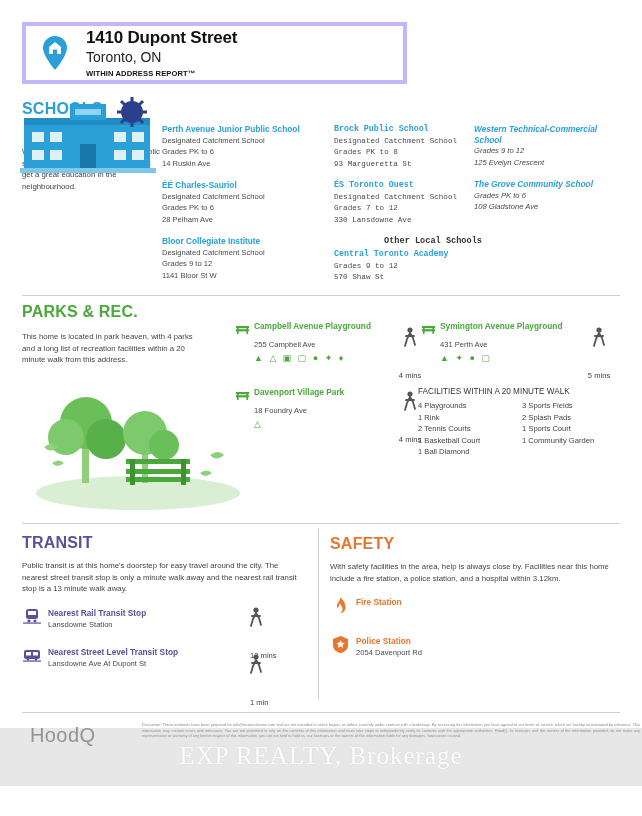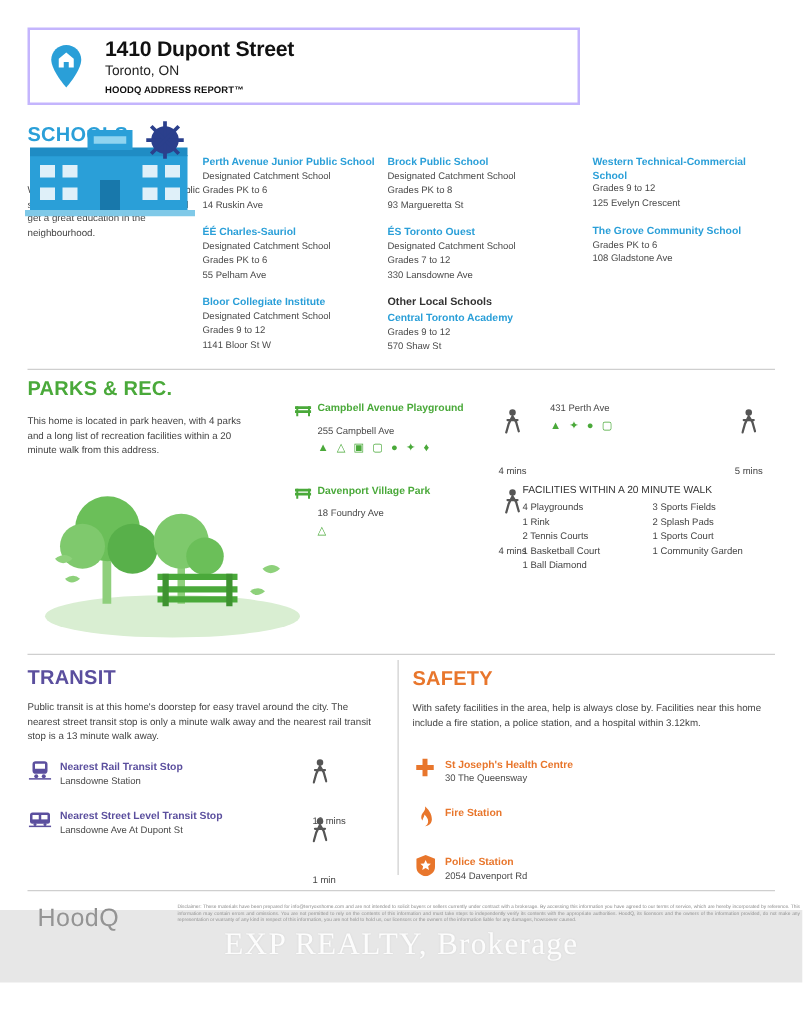--- a/index.html
+++ b/index.html
@@ -11,37 +11,37 @@
     font-family: "Liberation Sans", sans-serif;
     color: #333;
     position: relative;
     overflow: hidden;
   }
 
   
   .header-box {
     position: absolute;
     left: 22px; top: 22px;
-    width: 442px; height: 62px;
-    border: 2px solid #c4b5fd;
+    width: 385px; height: 62px;
+    border: 4px solid #c4b5fd;
     display: flex;
     align-items: center;
   }
   .pin-wrap {
     width: 58px;
     display: flex; align-items: center; justify-content: center;
   }
   .header-text { padding-left: 2px; }
   .header-title {
     font-size: 17px; font-weight: bold; color: #111;
     line-height: 19px;
     letter-spacing: -0.2px;
   }
   .header-sub {
-    font-size: 11px; color: #222; margin-top: 2px;
+    font-size: 14px; color: #222; margin-top: 2px;
   }
   .header-report {
     font-size: 7.6px; font-weight: bold; color: #111; margin-top: 4px;
     letter-spacing: 0.1px;
   }
 
   
   .sec-title {
     font-size: 16px;
     font-weight: bold;
@@ -56,29 +56,29 @@
     font-size: 7.8px;
     line-height: 11.5px;
     color: #444;
   }
 
   
   #schools { position: absolute; left: 22px; top: 100px; width: 598px; }
   .sch-cols { position: relative; }
   .sch-col { position: absolute; top: 6px; }
   .sch-col.c1 { left: 140px; width: 140px; }
-  .sch-col.c2 { left: 288px; width: 148px; }
-  .sch-col.c3 { left: 452px; width: 148px; }
+  .sch-col.c2 { left: 312px; width: 148px; font-family: Liberation Mono, monospace; }
+  .sch-col.c3 { left: 452px; width: 148px; font-style: italic; }
   .sch-name {
     font-size: 8.3px; font-weight: bold; color: #2a9fd8;
     line-height: 10.5px;
   }
   .sch-meta { font-size: 7.6px; color: #4a4a4a; line-height: 10.5px; margin-top: 1px; }
   .sch-block { margin-bottom: 11px; }
-  .other-head { font-size: 8.6px; font-weight: bold; color: #333; margin-bottom: 3px; }
+  .other-head { font-size: 8.6px; font-weight: bold; color: #333; margin-bottom: 3px; text-align: right; }
   .schools-blurb { position: absolute; left: 0; top: 28px; width: 140px; }
 
   
   .school-img { position: absolute; left: 20px; top: 92px; }
 
   
   .hr {
     position: absolute; left: 22px; width: 598px;
     height: 1px; background: #cfcfcf;
   }
@@ -142,42 +142,42 @@
 <div class="header-box">
   <div class="pin-wrap">
     <svg width="28" height="36" viewBox="0 0 28 36">
       <path d="M14 1C7.4 1 2 6.3 2 12.8c0 8.6 12 22.2 12 22.2s12-13.6 12-22.2C26 6.3 20.6 1 14 1z" fill="#2a9fd8"></path>
       <path d="M14 7l6 5v7h-4v-4.5h-4V19H8v-7l6-5z" fill="#ffffff"></path>
     </svg>
   </div>
   <div class="header-text">
     <div class="header-title">1410 Dupont Street</div>
     <div class="header-sub">Toronto, ON</div>
-    <div class="header-report">HOODQ ADDRESS REPORT™</div>
+    <div class="header-report">WITHIN ADDRESS REPORT™</div>
   </div>
 </div>
 
 <div id="schools">
   <div class="sec-title blue">SCHOOLS</div>
 
   <div class="sch-cols" style="height:186px;">
     <div class="blurb schools-blurb">With excellent assigned and local public schools near this home, your kids will get a great education in the neighbourhood.</div>
 
     <div class="sch-col c1">
       <div class="sch-block">
         <div class="sch-name">Perth Avenue Junior Public School</div>
         <div class="sch-meta">Designated Catchment School</div>
         <div class="sch-meta">Grades PK to 6</div>
         <div class="sch-meta">14 Ruskin Ave</div>
       </div>
       <div class="sch-block">
         <div class="sch-name">ÉÉ Charles-Sauriol</div>
         <div class="sch-meta">Designated Catchment School</div>
         <div class="sch-meta">Grades PK to 6</div>
-        <div class="sch-meta">55 Pelham Ave</div>
+        <div class="sch-meta">28 Pelham Ave</div>
       </div>
       <div class="sch-block">
         <div class="sch-name">Bloor Collegiate Institute</div>
         <div class="sch-meta">Designated Catchment School</div>
         <div class="sch-meta">Grades 9 to 12</div>
         <div class="sch-meta">1141 Bloor St W</div>
       </div>
     </div>
 
     <div class="sch-col c2">
@@ -273,20 +273,31 @@
     <span>
       <svg width="12" height="20" viewBox="0 0 12 20">
           <circle cx="6" cy="3" r="2.6" fill="#555"></circle>
           <path d="M6 6 L3 12 L1 19 M6 6 L9 11 L11 18 M2 9 L10 9" stroke="#555" stroke-width="1.8" fill="none" stroke-linecap="round"></path>
         </svg>
     </span>
     <div class="walk-mins">4 mins</div>
   </div>
 
   <div class="park-item" style="left:400px; top:18px; width:150px;">
+    <div style="display:flex; align-items:flex-start;">
+      <span style="margin-right:5px;">
+        <svg width="13" height="12" viewBox="0 0 13 12">
+            <rect x="0" y="3" width="13" height="2.2" fill="#4aa93a"></rect>
+            <rect x="0" y="6.2" width="13" height="2.2" fill="#4aa93a"></rect>
+            <rect x="1" y="3" width="1.6" height="8" fill="#4aa93a"></rect>
+            <rect x="10.4" y="3" width="1.6" height="8" fill="#4aa93a"></rect>
+          </svg>
+      </span>
+      <span class="park-name">Symington Avenue Playground</span>
+    </div>
     <div class="park-addr" style="margin-left:18px;">431 Perth Ave</div>
     <div class="park-icons" style="margin-left:18px;">▲ ✦ ● ▢</div>
   </div>
   <div class="walk" style="left:551px; top:24px;">
     <span>
       <svg width="12" height="20" viewBox="0 0 12 20">
           <circle cx="6" cy="3" r="2.6" fill="#555"></circle>
           <path d="M6 6 L3 12 L1 19 M6 6 L9 11 L11 18 M2 9 L10 9" stroke="#555" stroke-width="1.8" fill="none" stroke-linecap="round"></path>
         </svg>
     </span>
@@ -416,29 +427,20 @@
         </svg>
     </span>
     <div class="walk-mins">1 min</div>
   </div>
 </div>
 
 <div id="safety">
   <div class="sec-title orange">SAFETY</div>
   <div class="blurb ts-blurb">With safety facilities in the area, help is always close by. Facilities near this home include a fire station, a police station, and a hospital within 3.12km.</div>
 
-  <div class="ts-item" style="margin-top:22px;">
-    <span class="ts-ico">
-      <svg width="16" height="16" viewBox="0 0 16 16">
-          <path d="M6 1h4v5h5v4h-5v5H6v-5H1V6h5z" fill="#e8762c"></path>
-        </svg>
-    </span>
-    <div class="ts-name orange">St Joseph's Health Centre</div>
-    <div class="ts-sub">30 The Queensway</div>
-  </div>
 
   <div class="ts-item">
     <span class="ts-ico">
       <svg width="14" height="17" viewBox="0 0 14 17">
           <path d="M7 0c1 4-3 5-3 9 0 1 .5 2 1.3 2.6C4.6 10 6.5 9 6.5 6.5c2 2 3 3.5 3 5.5 0 2-1.2 3.4-2.5 4 3.5-.3 5.5-2.6 5.5-5.6C12.5 5.6 9.5 2.4 7 0z" fill="#e8762c"></path>
         </svg>
     </span>
     <div class="ts-name orange">Fire Station</div>
   </div>
 

